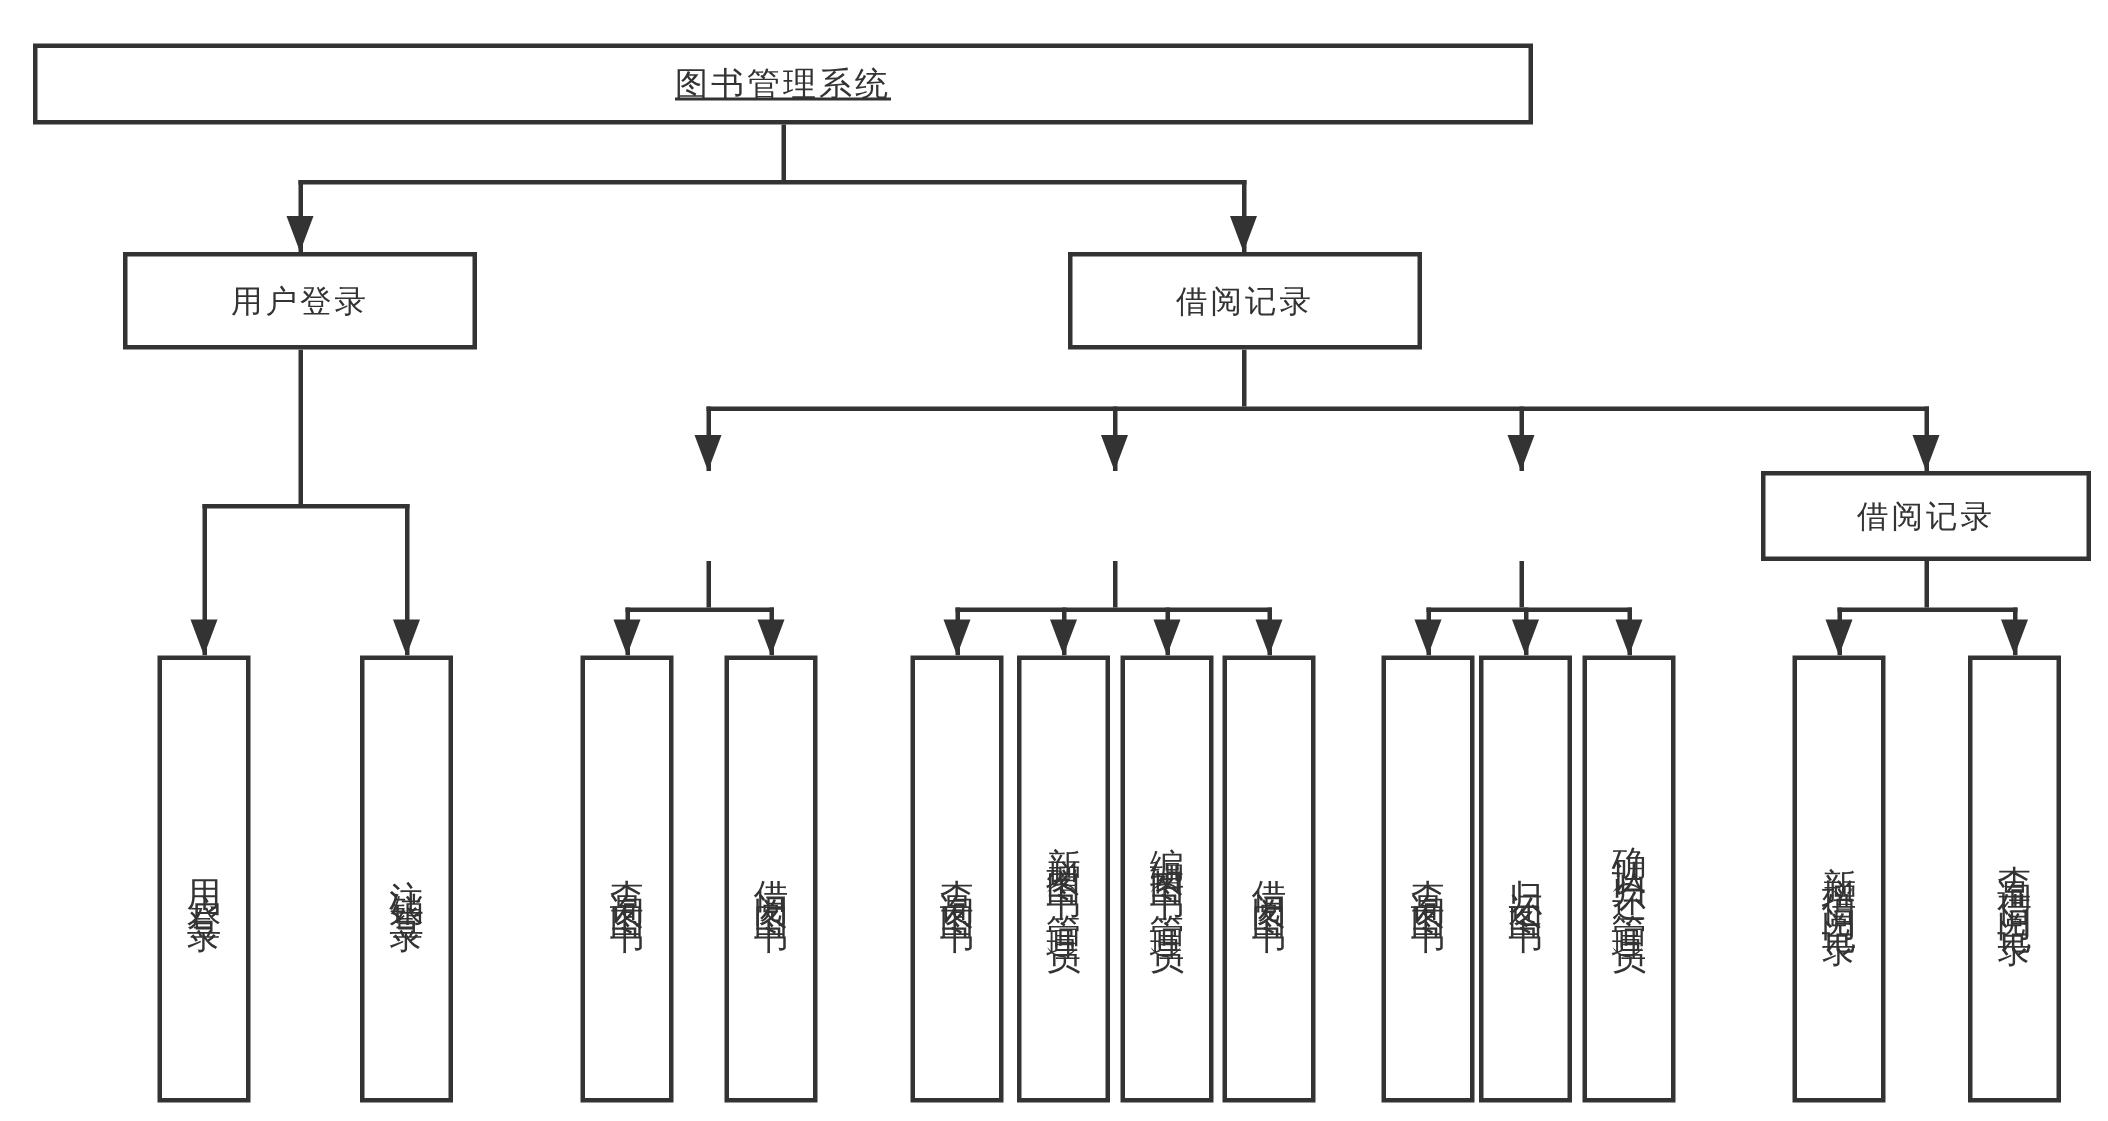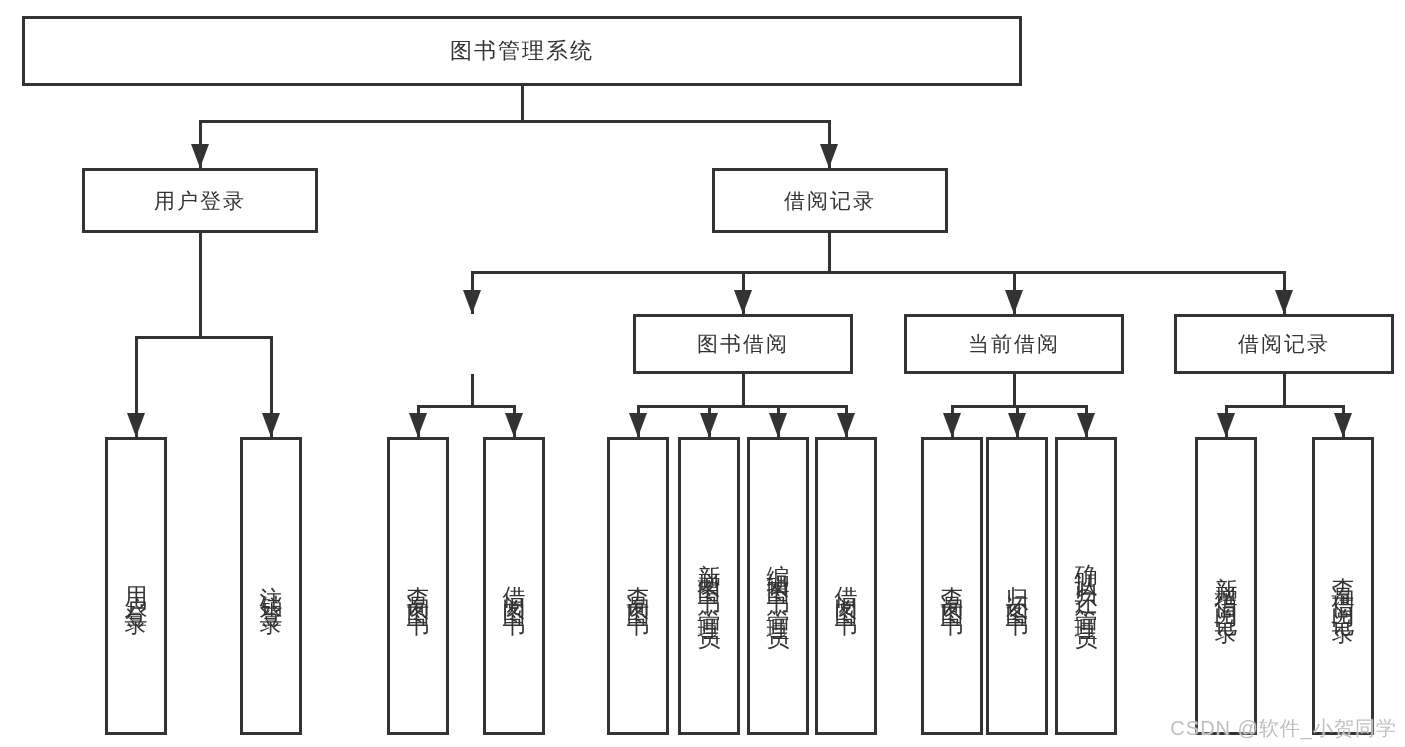--- a/index.html
+++ b/index.html
@@ -87,42 +87,39 @@
   <div class="arr" style="left:629px;top:413px;"></div>
   <div class="arr" style="left:700px;top:413px;"></div>
   <div class="arr" style="left:769px;top:413px;"></div>
   <div class="arr" style="left:837px;top:413px;"></div>
   <div class="arr" style="left:943px;top:413px;"></div>
   <div class="arr" style="left:1008px;top:413px;"></div>
   <div class="arr" style="left:1077px;top:413px;"></div>
   <div class="arr" style="left:1217px;top:413px;"></div>
   <div class="arr" style="left:1334px;top:413px;"></div>
 
-  <div class="box hbox root" style="left:22px;top:16px;width:1000px;height:70px;">图书管理系统</div>
+  <div class="box hbox root" style="left:22px;top:29px;width:1000px;height:54px;text-decoration:underline;">图书管理系统</div>
 
   <div class="box hbox" style="left:82px;top:168px;width:236px;height:65px;">用户登录</div>
   <div class="box hbox" style="left:712px;top:168px;width:236px;height:65px;">借阅记录</div>
 
-  <div class="box hbox" style="left:633px;top:314px;width:220px;height:60px;">图书借阅</div>
-  <div class="box hbox" style="left:904px;top:314px;width:220px;height:60px;">当前借阅</div>
   <div class="box hbox" style="left:1174px;top:314px;width:220px;height:60px;">借阅记录</div>
 
   <div class="box vbox" style="left:105px;top:437px;width:62px;height:298px;">用户登录</div>
   <div class="box vbox" style="left:240px;top:437px;width:62px;height:298px;">注销登录</div>
 
   <div class="box vbox" style="left:387px;top:437px;width:62px;height:298px;">查询图书</div>
   <div class="box vbox" style="left:483px;top:437px;width:62px;height:298px;">借阅图书</div>
 
   <div class="box vbox" style="left:607px;top:437px;width:62px;height:298px;">查询图书</div>
   <div class="box vbox" style="left:678px;top:437px;width:62px;height:298px;">新增图书（管理员）</div>
   <div class="box vbox" style="left:747px;top:437px;width:62px;height:298px;">编辑图书（管理员）</div>
   <div class="box vbox" style="left:815px;top:437px;width:62px;height:298px;">借阅图书</div>
 
   <div class="box vbox" style="left:921px;top:437px;width:62px;height:298px;">查询图书</div>
   <div class="box vbox" style="left:986px;top:437px;width:62px;height:298px;">归还图书</div>
   <div class="box vbox" style="left:1055px;top:437px;width:62px;height:298px;">确认归还（管理员）</div>
 
   <div class="box vbox" style="left:1195px;top:437px;width:62px;height:298px;">新增借阅记录</div>
   <div class="box vbox" style="left:1312px;top:437px;width:62px;height:298px;">查询借阅记录</div>
 
-  <div class="watermark">CSDN @软件_小贺同学</div>
 
 </div>
 
 </body></html>

